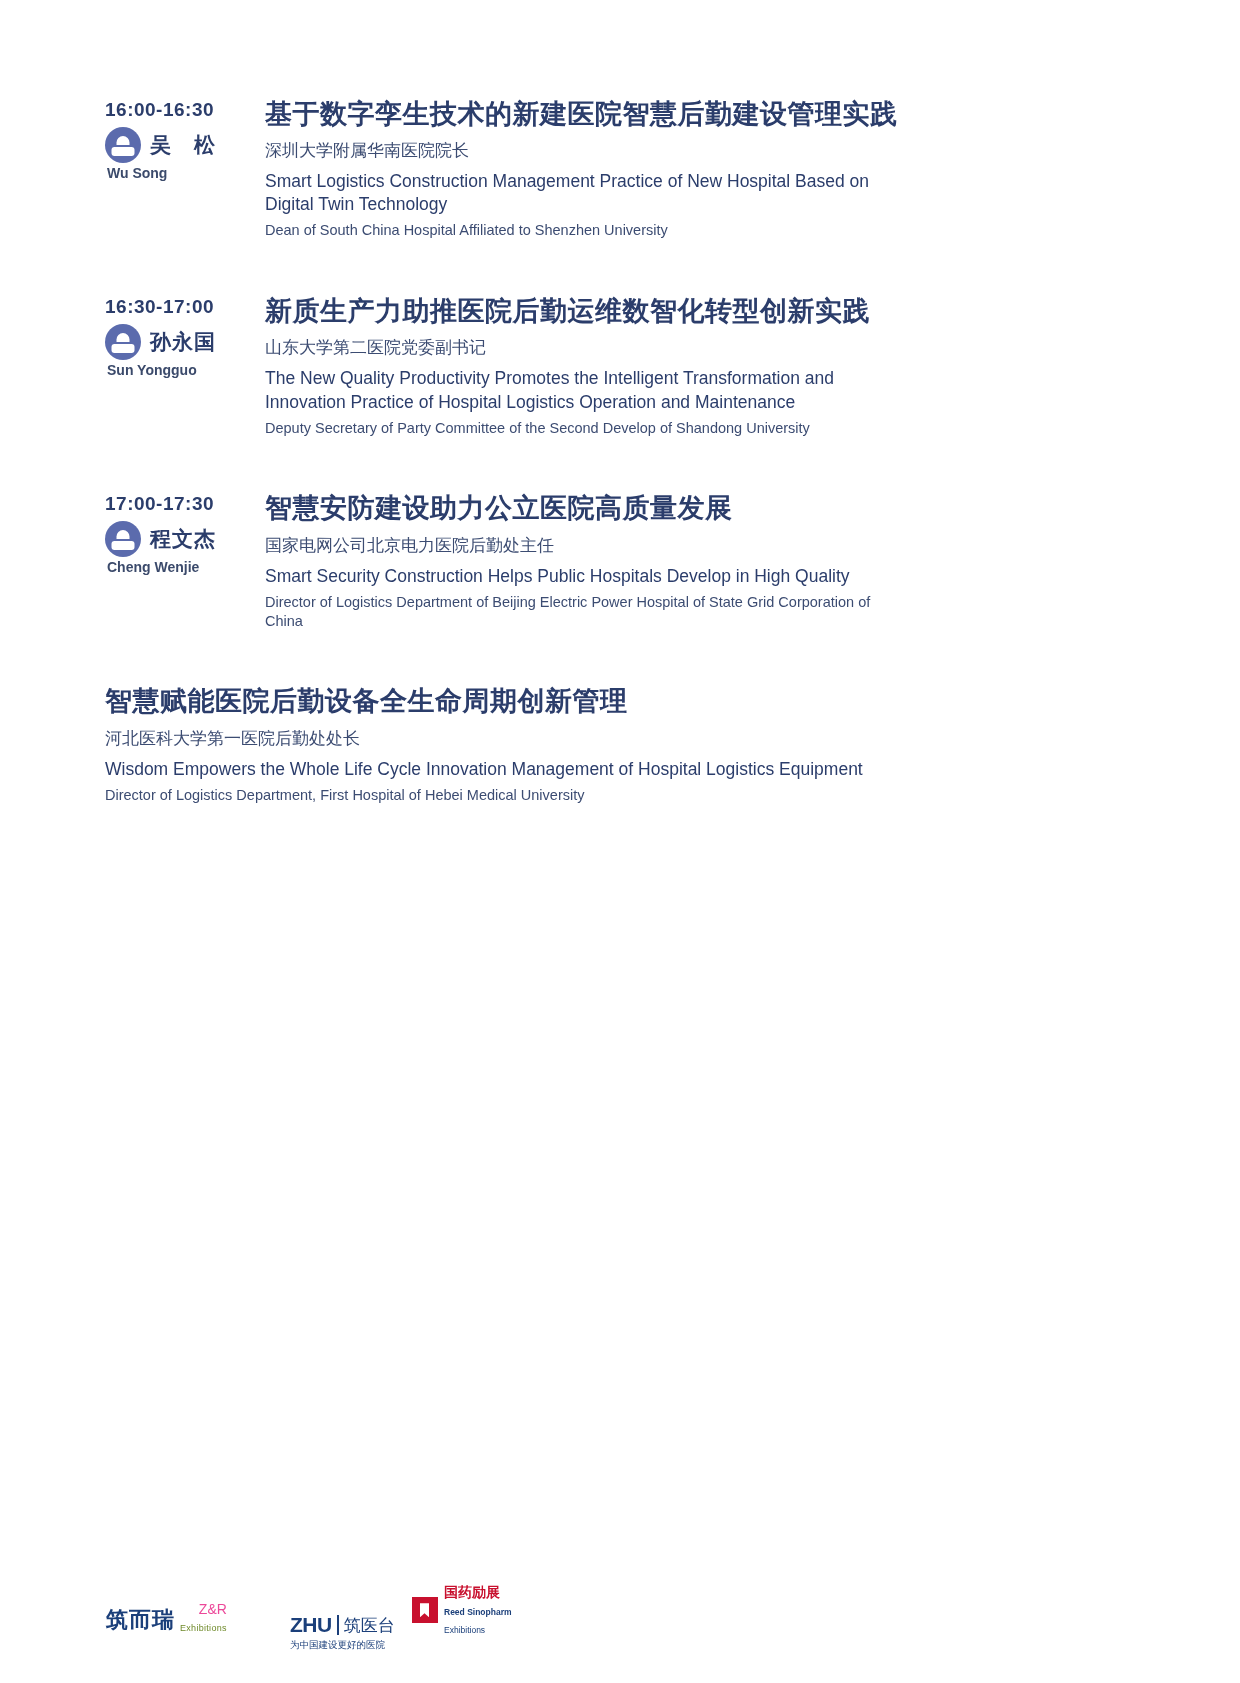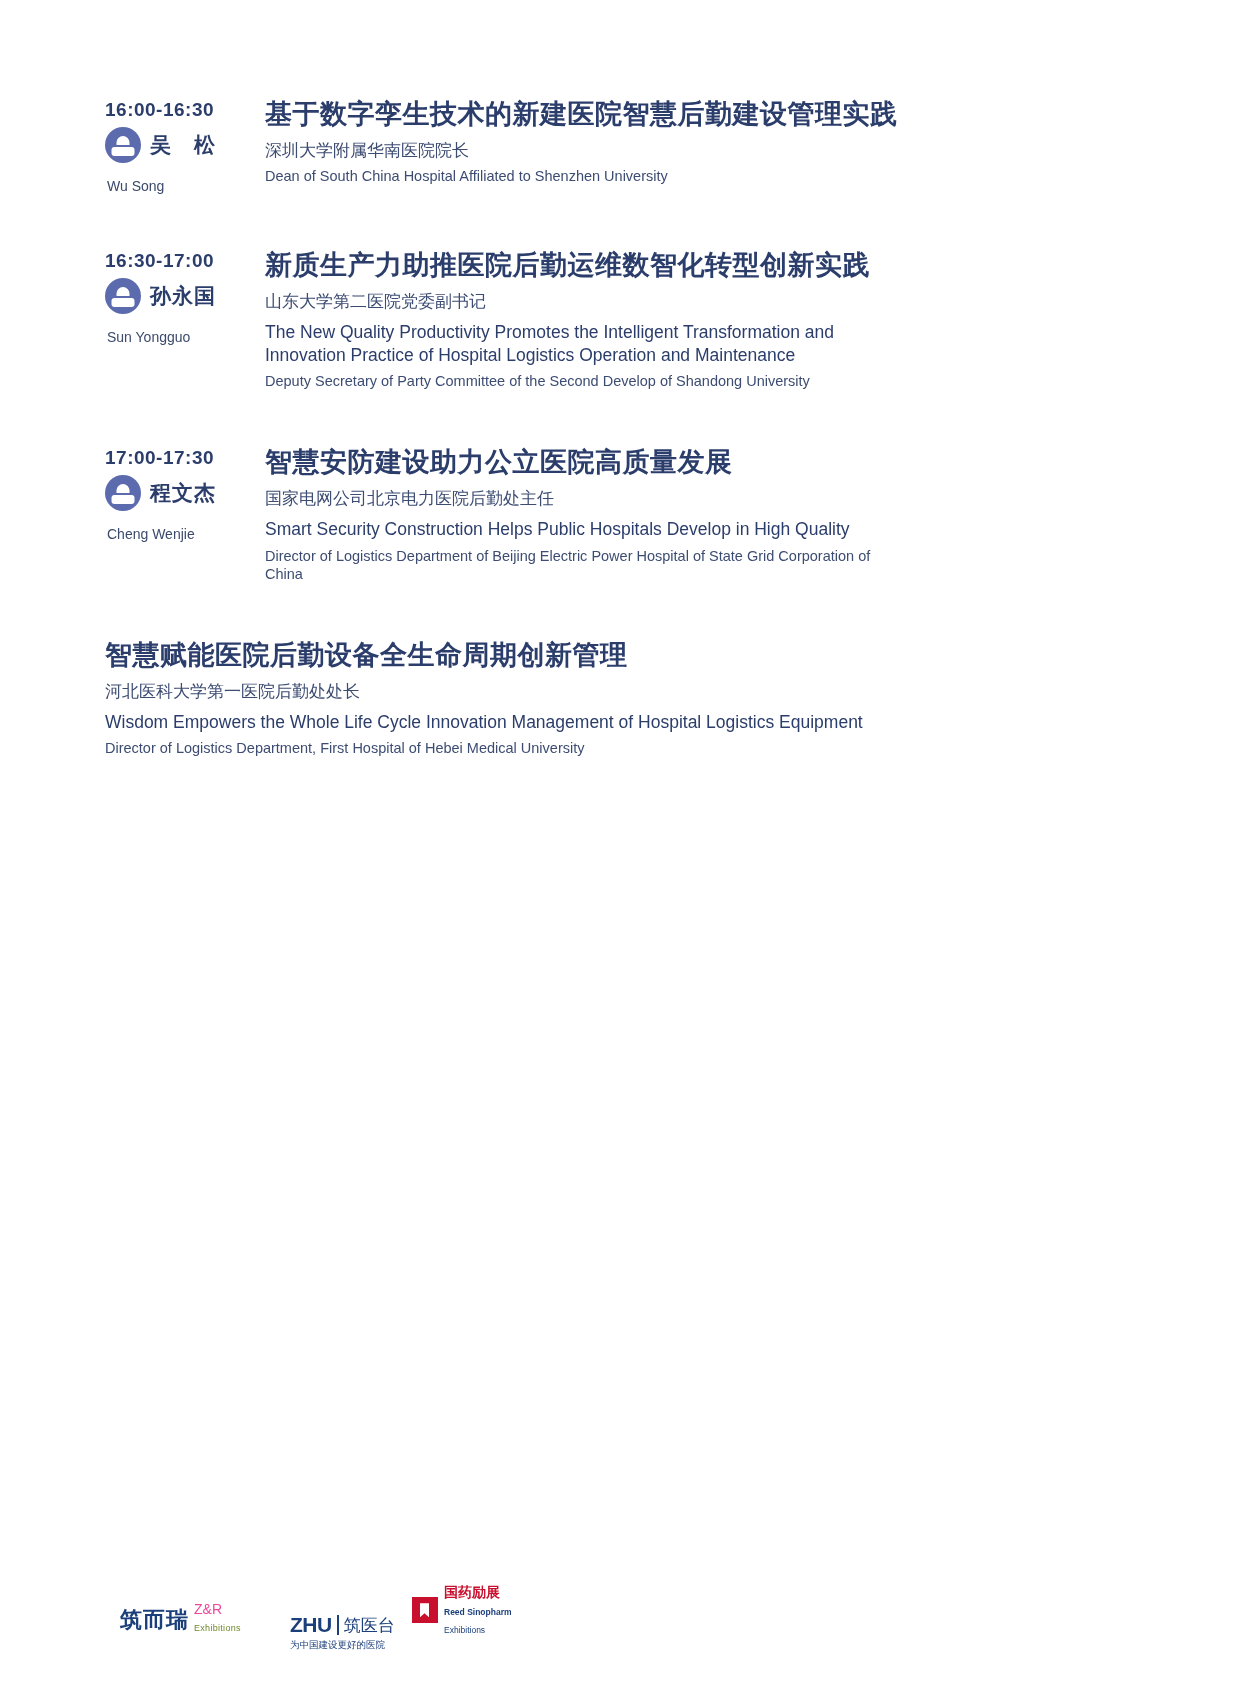--- a/index.html
+++ b/index.html
@@ -85,23 +85,24 @@
     font-weight: bold;
     color: #2b3d6b;
     margin-left: 9px;
     white-space: nowrap;
     letter-spacing: 1px;
   }
 
   .name-en {
     font-size: 14px;
     color: #3b4a6b;
-    margin-top: 15px;
+    margin-top: 2px;
     margin-left: 2px;
     white-space: nowrap;
+    font-weight: bold;
   }
 
   .content-col {
     flex: 1;
     padding-top: 2px;
   }
 
   .title-cn {
     font-size: 27px;
     font-weight: bold;
@@ -137,24 +138,25 @@
   .footer {
     position: absolute;
     left: 0;
     bottom: 0;
     width: 1240px;
     height: 120px;
   }
 
   .logo-zr {
     position: absolute;
-    left: 120px;
+    left: 106px;
     bottom: 48px;
     display: flex;
     align-items: flex-end;
+    text-align: right;
   }
   .logo-zr .cn {
     font-size: 22px;
     font-weight: bold;
     color: #1b3f7a;
     letter-spacing: 1px;
     font-family: "Liberation Serif", serif;
   }
   .logo-zr .en {
     margin-left: 5px;
@@ -270,20 +272,21 @@
           <div class="head"></div>
           <div class="body"></div>
         </div>
         <div class="name-cn">吴　松</div>
       </div>
       <div class="name-en">Wu Song</div>
     </div>
     <div class="content-col">
       <div class="title-cn">基于数字孪生技术的新建医院智慧后勤建设管理实践</div>
       <div class="affil-cn">深圳大学附属华南医院院长</div>
+      <div class="title-en">Smart Logistics Construction Management Practice of New Hospital Based on Digital Twin Technology</div>
       <div class="affil-en">Dean of South China Hospital Affiliated to Shenzhen University</div>
     </div>
   </div>
 
   <div class="session">
     <div class="speaker-col">
       <div class="time">16:30-17:00</div>
       <div class="speaker-row">
         <div class="avatar">
           <div class="head"></div>

